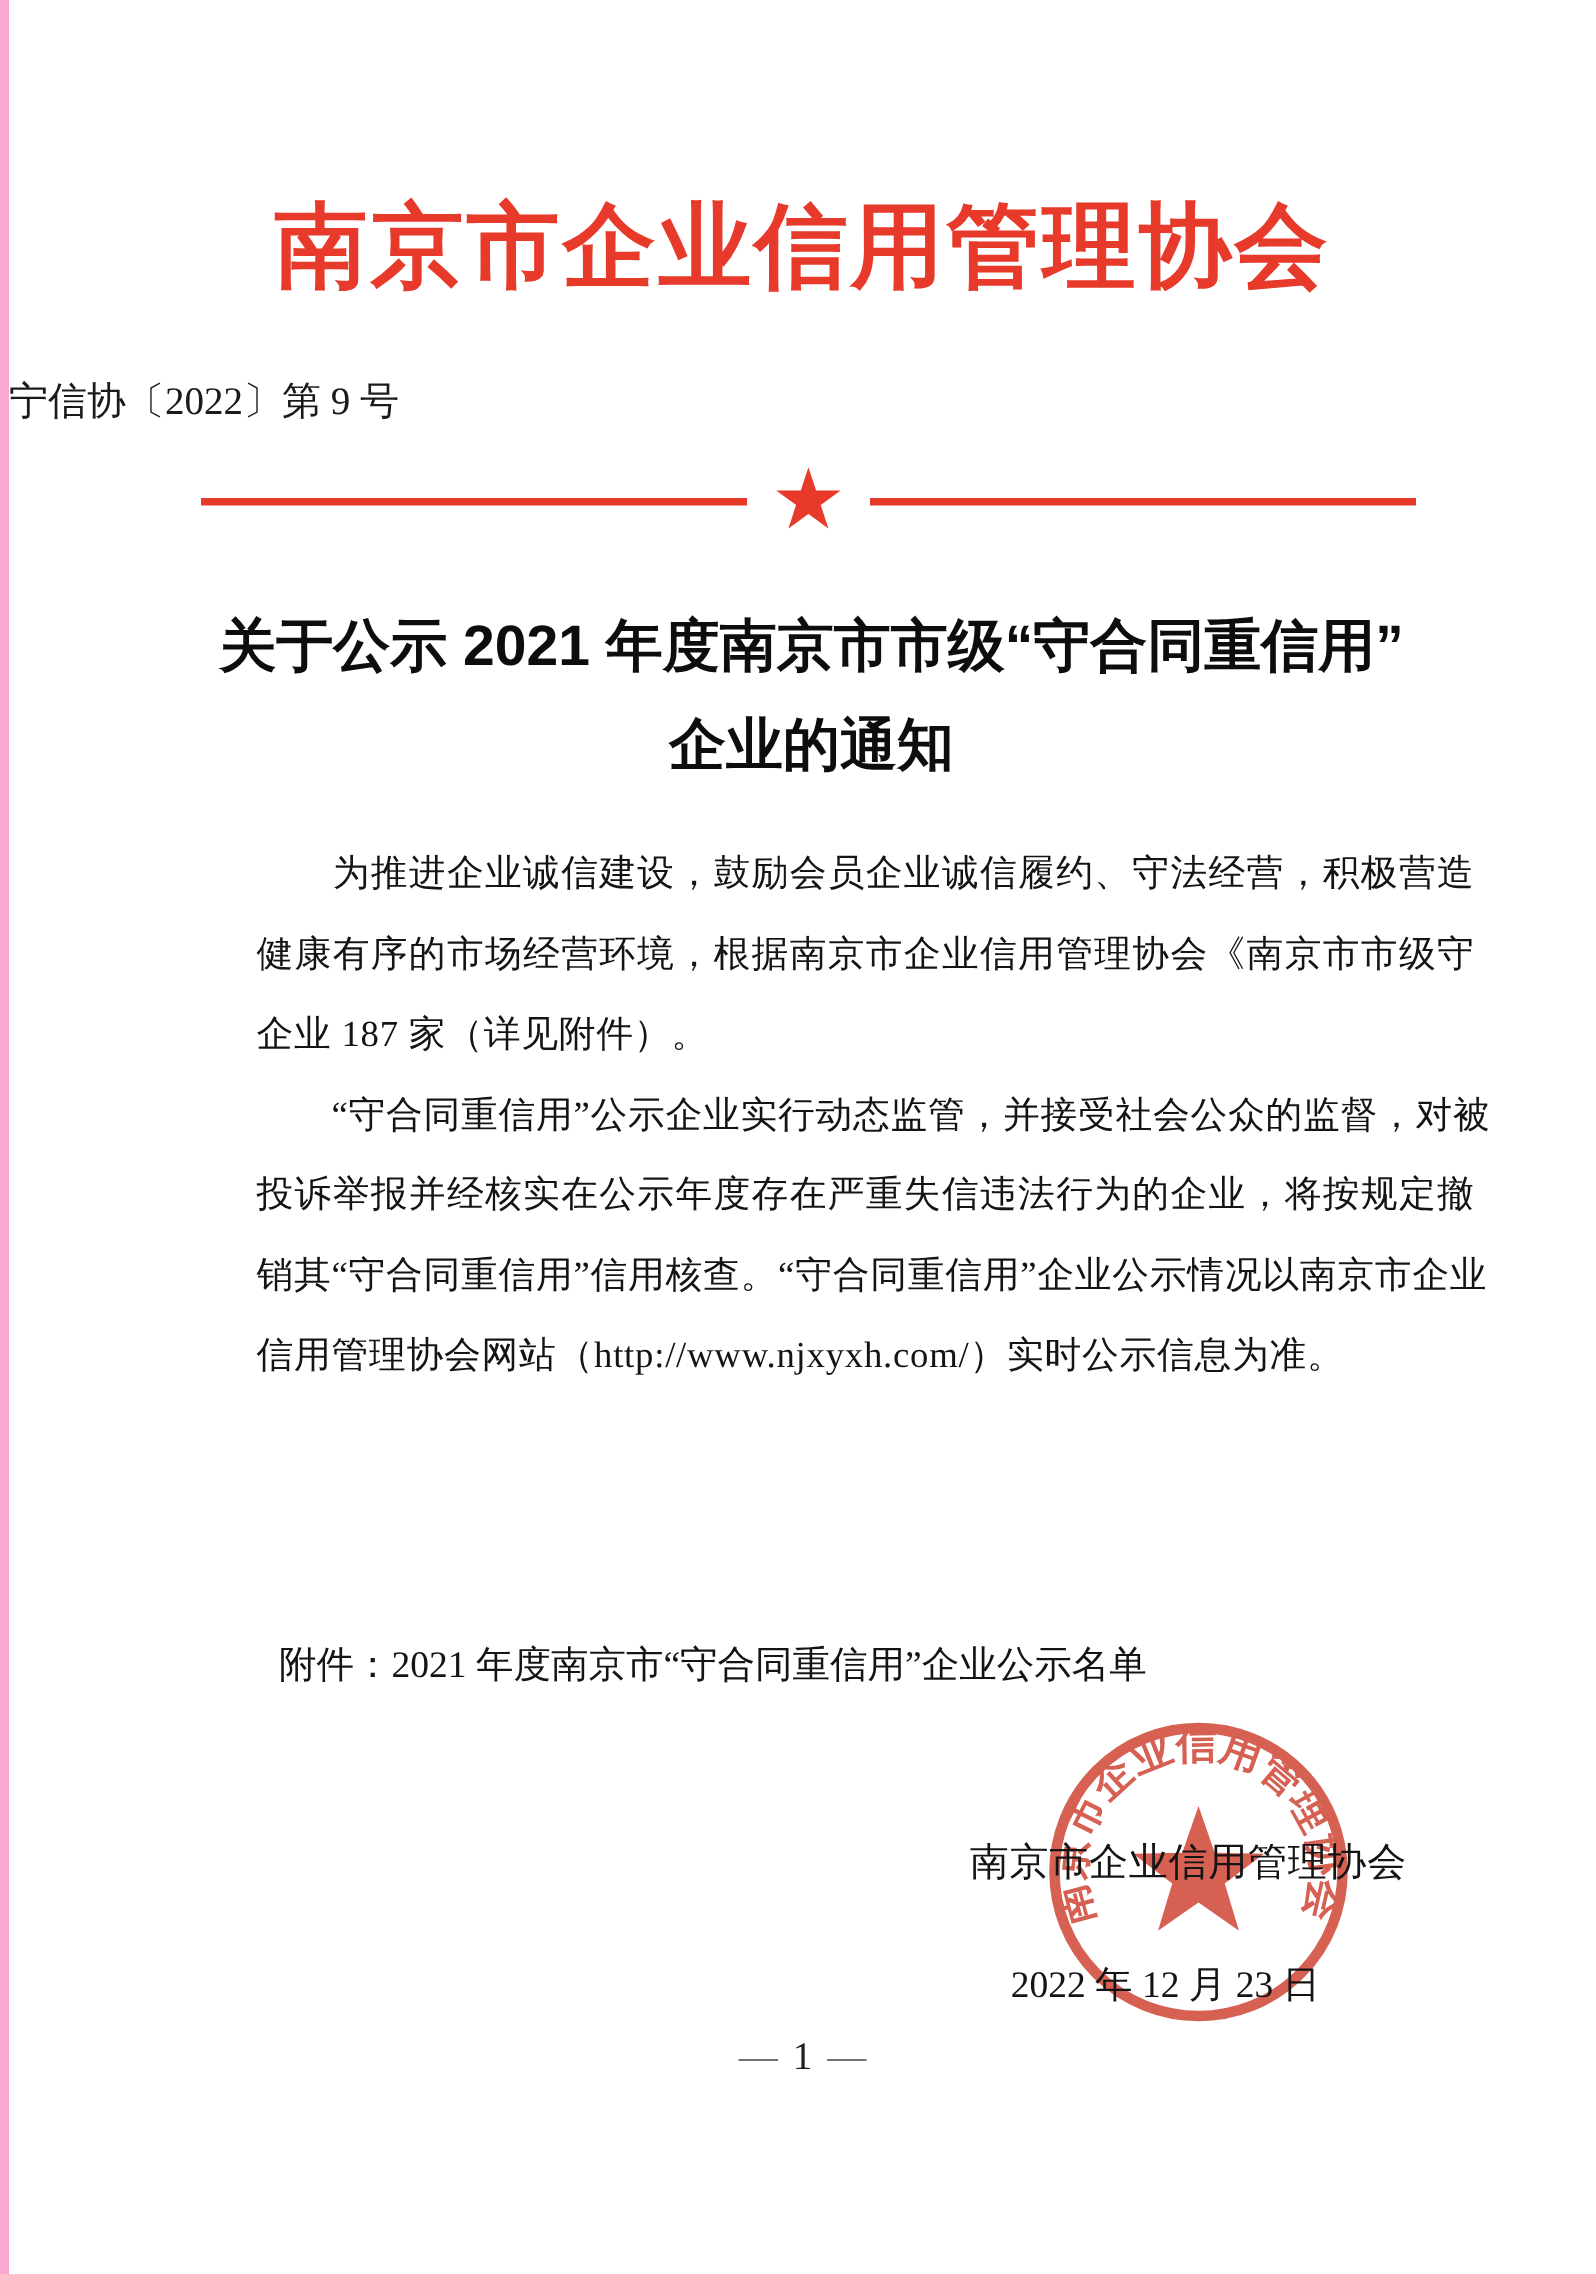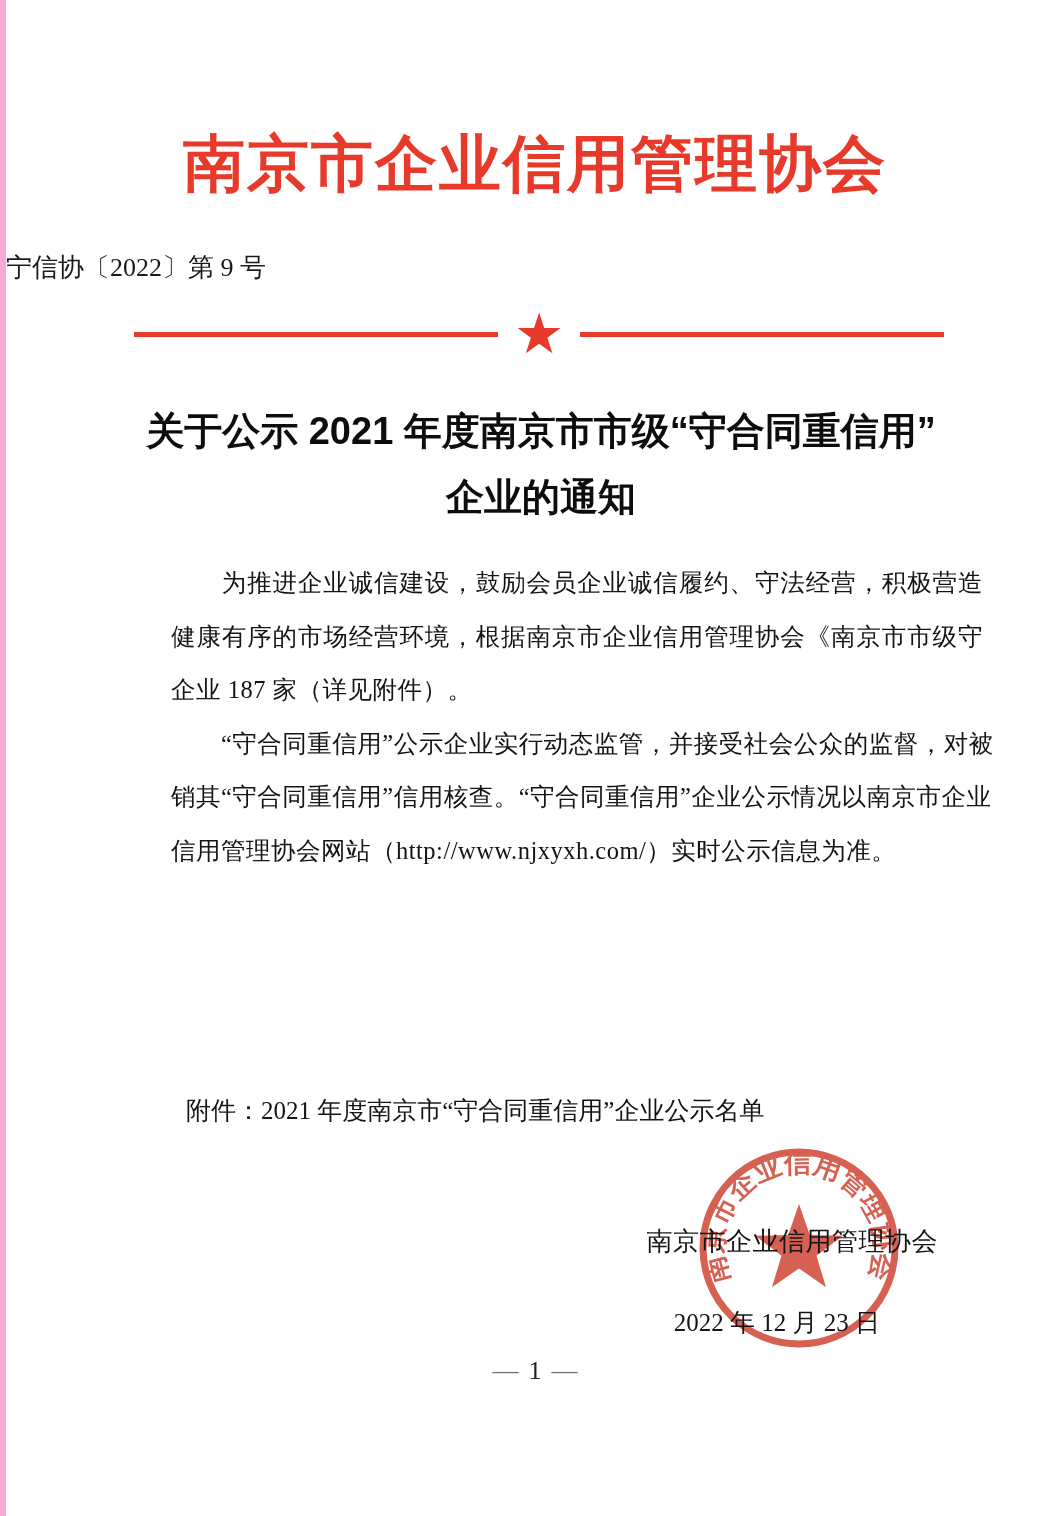--- a/index.html
+++ b/index.html
@@ -161,20 +161,21 @@
   <div class="notice-title">
     <div>关于公示 2021 年度南京市市级“守合同重信用”</div>
     <div>企业的通知</div>
   </div>
 
   <div class="body-block">
     <div class="line">　　为推进企业诚信建设，鼓励会员企业诚信履约、守法经营，积极营造</div>
     <div class="line">健康有序的市场经营环境，根据南京市企业信用管理协会《南京市市级守</div>
     <div class="line end">企业 187 家（详见附件）。</div>
     <div class="line">　　“守合同重信用”公示企业实行动态监管，并接受社会公众的监督，对被</div>
+    <div class="line">投诉举报并经核实在公示年度存在严重失信违法行为的企业，将按规定撤</div>
     <div class="line">销其“守合同重信用”信用核查。“守合同重信用”企业公示情况以南京市企业</div>
     <div class="line end">信用管理协会网站（http://www.njxyxh.com/）实时公示信息为准。</div>
   </div>
 
   <div class="attachment">　　附件：2021 年度南京市“守合同重信用”企业公示名单</div>
 
   <div class="sig-org">南京市企业信用管理协会</div>
   <div class="sig-date">2022 年 12 月 23 日</div>
 
   <svg class="seal" viewBox="0 0 210 210">

